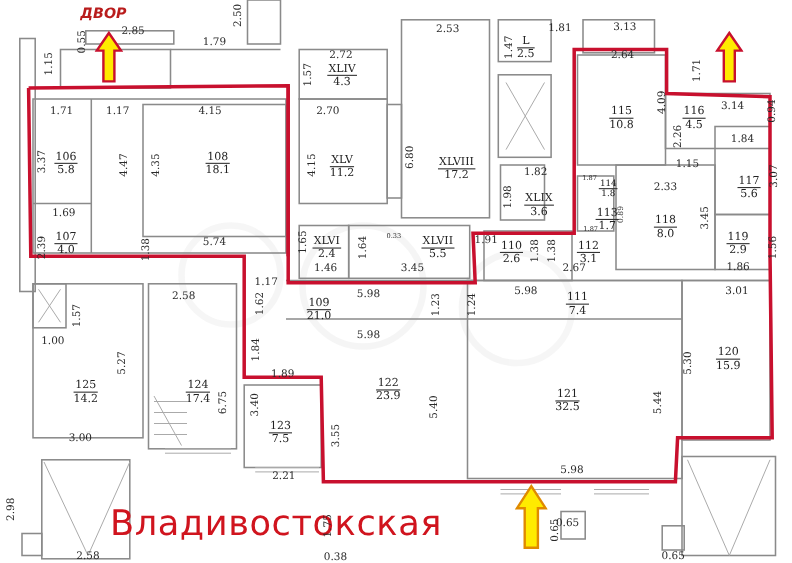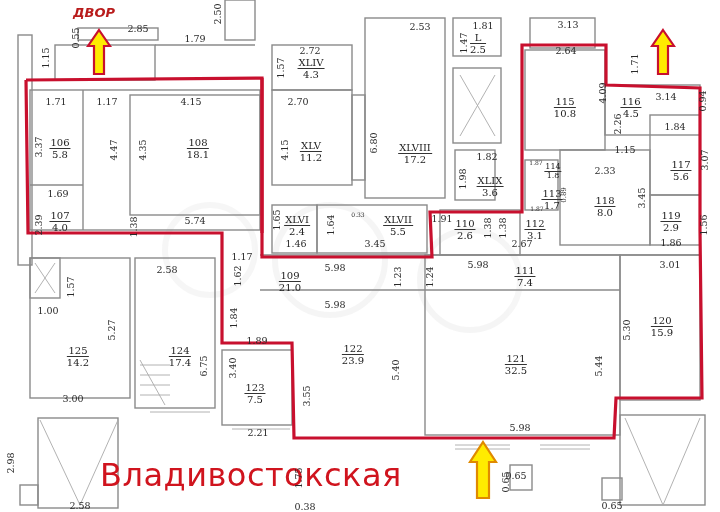--- a/index.html
+++ b/index.html
@@ -228,31 +228,31 @@
   </div>
 <div class="room" style="left:180px;top:345px;">
     <span class="num">124</span>
     <span class="area">17.4</span>
   </div>
 <div class="room" style="left:78px;top:345px;">
     <span class="num">125</span>
     <span class="area">14.2</span>
   </div>
 
-<div class="dim" style="left:138px;top:23px;">2.85</div>
+<div class="dim" style="left:121px;top:23px;">2.85</div>
 <div class="dim" style="left:195px;top:33px;">1.79</div>
 <div class="dim" style="left:56px;top:96px;">1.71</div>
 <div class="dim" style="left:107px;top:96px;">1.17</div>
 <div class="dim" style="left:191px;top:96px;">4.15</div>
 <div class="dim" style="left:58px;top:188px;">1.69</div>
 <div class="dim" style="left:195px;top:215px;">5.74</div>
 <div class="dim" style="left:310px;top:45px;">2.72</div>
 <div class="dim" style="left:298px;top:96px;">2.70</div>
-<div class="dim" style="left:420px;top:21px;">2.53</div>
-<div class="dim" style="left:483px;top:20px;">1.81</div>
+<div class="dim" style="left:407px;top:21px;">2.53</div>
+<div class="dim" style="left:509px;top:20px;">1.81</div>
 <div class="dim" style="left:487px;top:151px;">1.82</div>
 <div class="dim" style="left:296px;top:238px;">1.46</div>
 <div class="dim" style="left:375px;top:238px;">3.45</div>
 <div class="dim" style="left:358px;top:211px;font-size:6px;">0.33</div>
 <div class="dim" style="left:442px;top:213px;">1.91</div>
 <div class="dim" style="left:522px;top:238px;">2.67</div>
 <div class="dim" style="left:568px;top:19px;">3.13</div>
 <div class="dim" style="left:566px;top:45px;text-align:center;">2.64</div>
 <div class="dim" style="left:666px;top:91px;">3.14</div>
 <div class="dim" style="left:675px;top:121px;">1.84</div>

